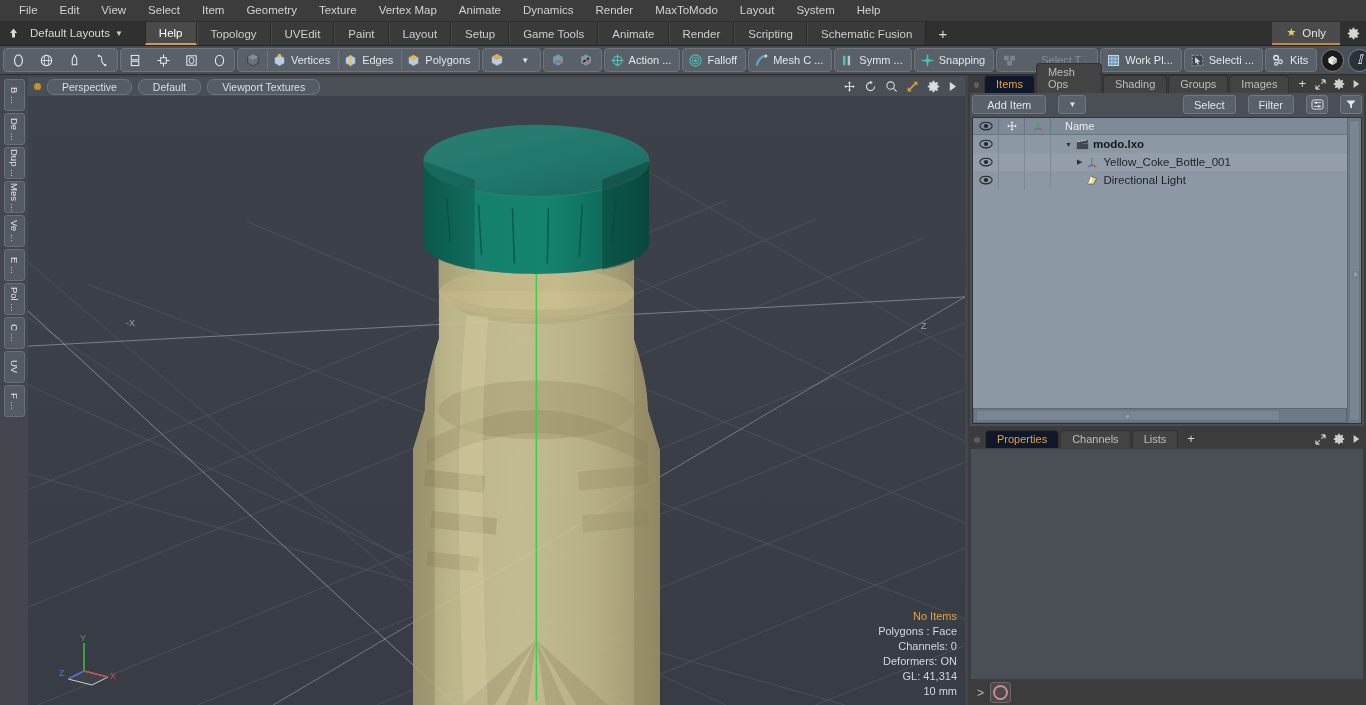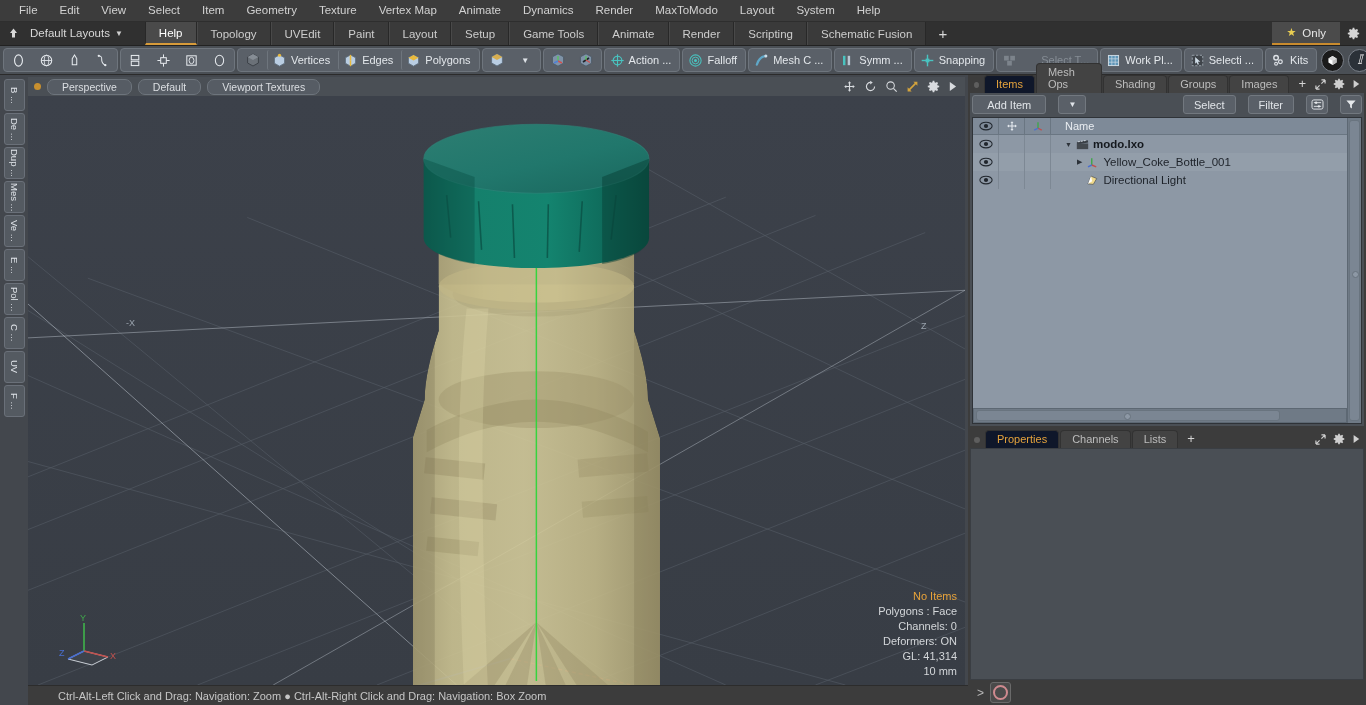--- a/index.html
+++ b/index.html
@@ -649,23 +649,20 @@
             <div class="hl">No Items</div>
             <div>Polygons : Face</div>
             <div>Channels: 0</div>
             <div>Deformers: ON</div>
             <div>GL: 41,314</div>
             <div>10 mm</div>
           </div>
         </div>
       </div>
 
-      <div class="statusbar">
-        <div class="txt">Ctrl-Alt-Left Click and Drag: Navigation: Zoom ● Ctrl-Alt-Right Click and Drag: Navigation: Box Zoom</div>
-      </div>
     </div>
 
     <div class="right">
 
       <div class="pnl-tabs">
         <div class="pdot"></div>
         <div class="ptab active">Items</div>
         <div class="ptab">Mesh Ops</div>
         <div class="ptab">Shading</div>
         <div class="ptab">Groups</div>

